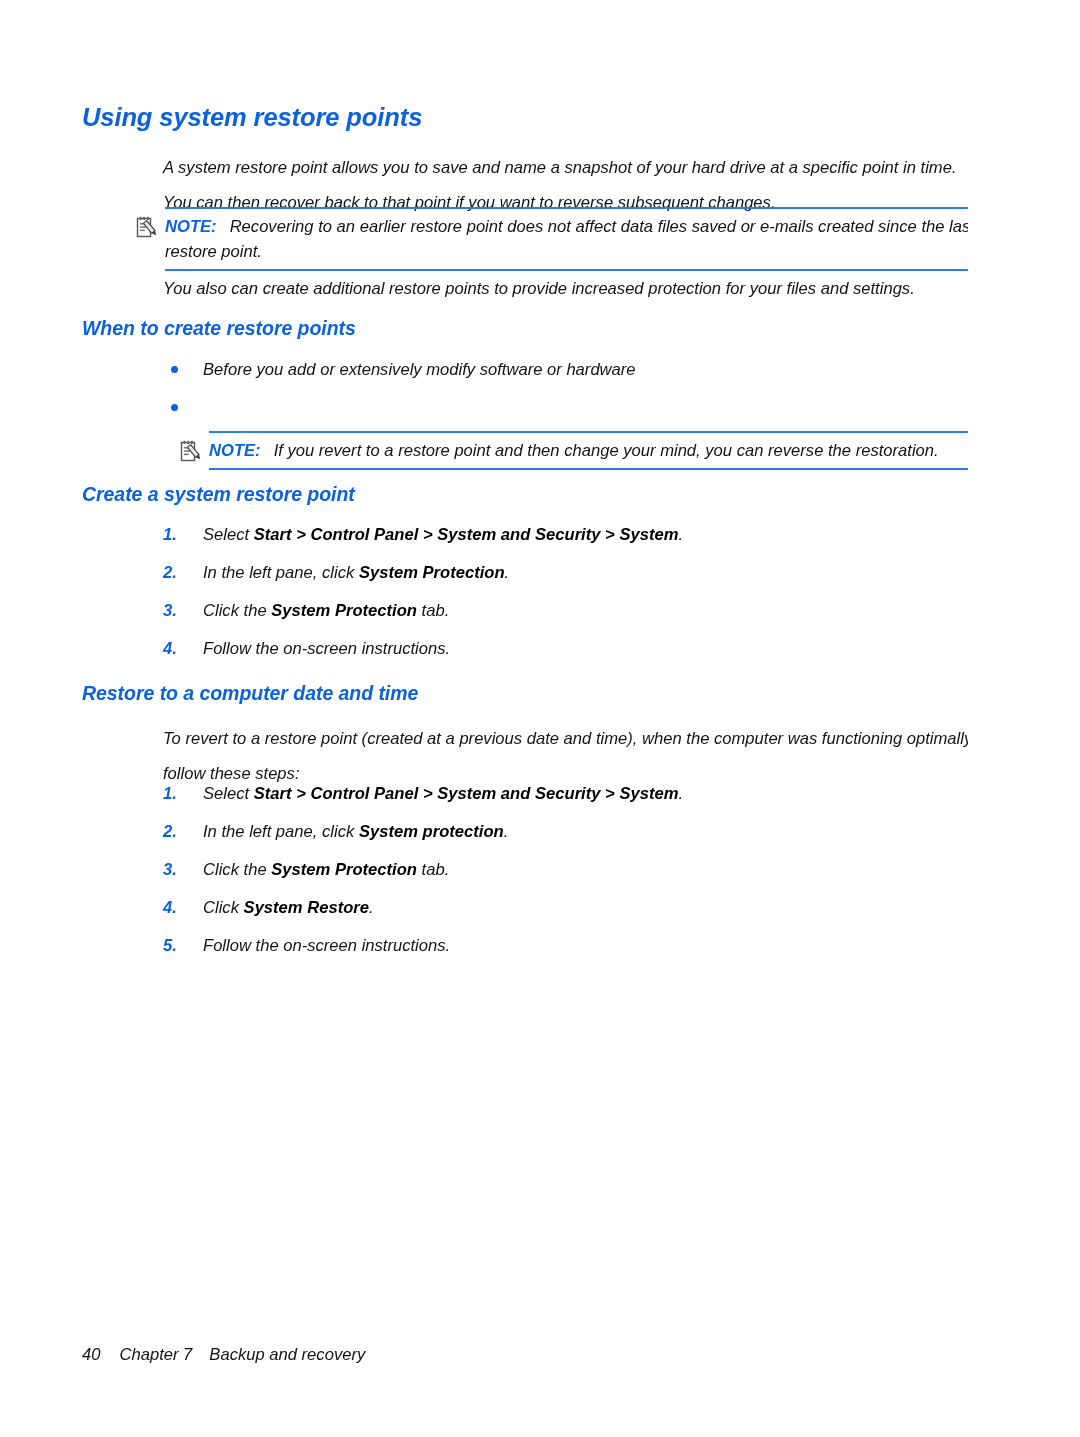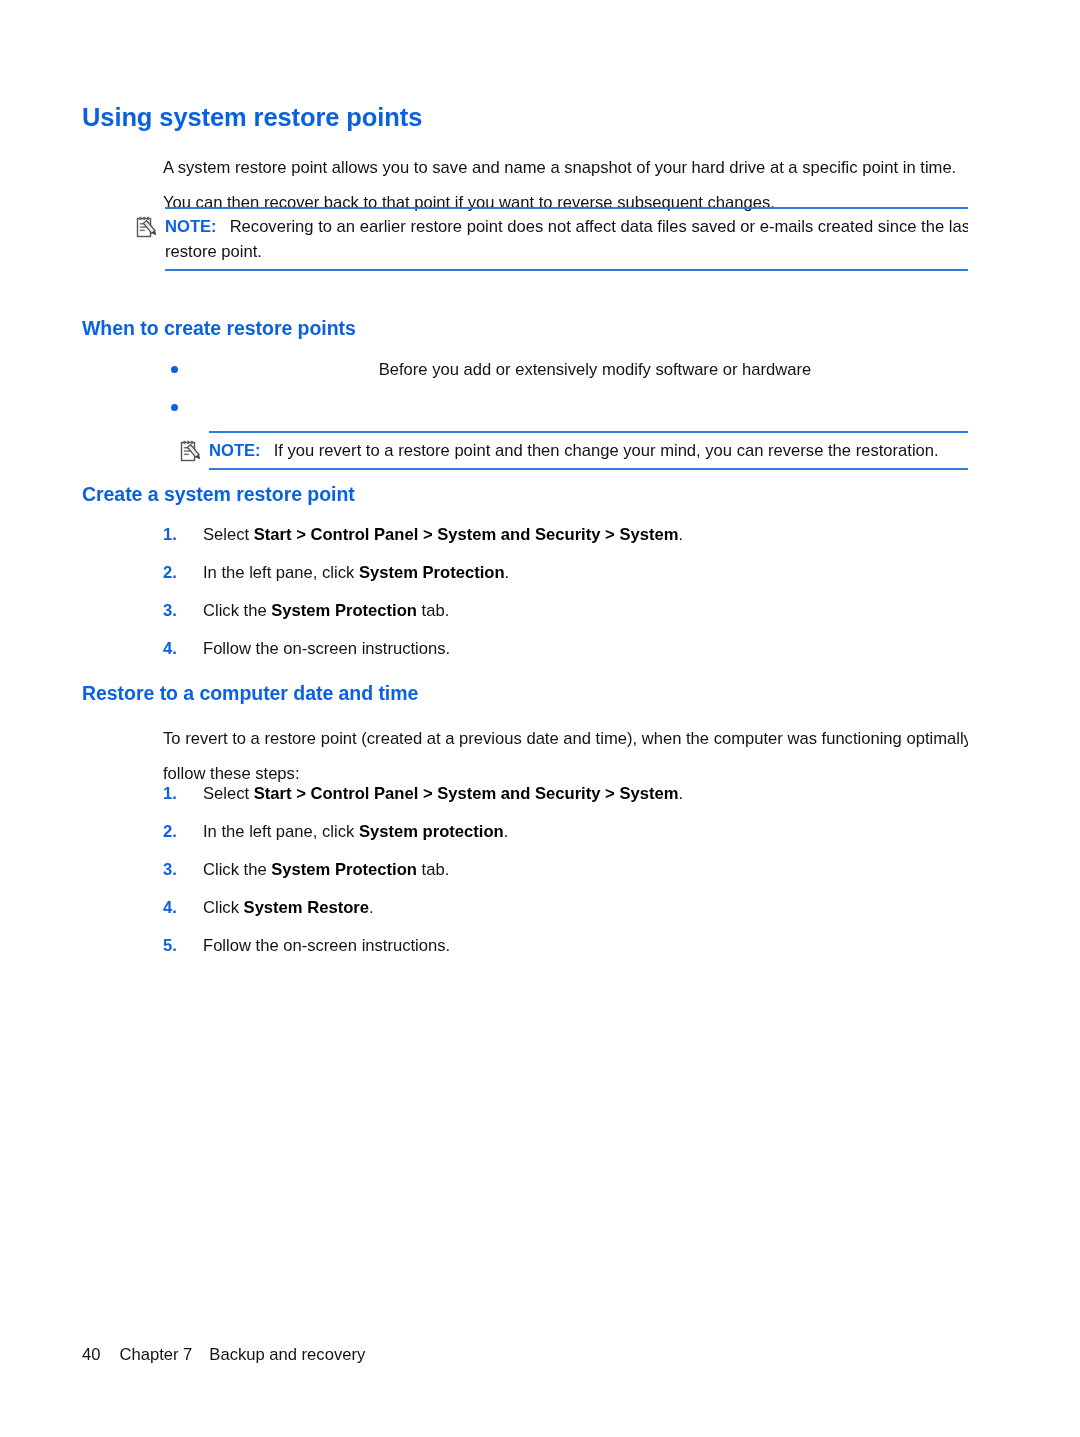--- a/index.html
+++ b/index.html
@@ -13,20 +13,21 @@
     color: #000000;
     -webkit-font-smoothing: antialiased;
   }
   .page {
     position: relative;
     width: 968px;
     height: 1437px;
     background: #ffffff;
     overflow: hidden;
     box-sizing: border-box;
+    font-style: italic;
   }
 
   
   .h1 {
     position: absolute;
     left: 82px;
     top: 103px;
     font-size: 25.5px;
     font-weight: bold;
     color: #0a62e0;
@@ -95,21 +96,21 @@
   }
   #note-1 { top: 207px; }
   #note-2 { top: 431px; margin-left: 44px; }
 
   
   .bullets {
     position: absolute;
     left: 163px;
     width: 824px;
   }
-  #bullets-when { top: 357px; text-align: center; }
+  #bullets-when { top: 357px; }
   .bullet-row {
     position: relative;
     padding-left: 40px;
     min-height: 38px;
     font-size: 16.6px;
     line-height: 25px;
     color: #131313;
   }
   .bullet-dot {
     position: absolute;
@@ -185,20 +186,21 @@
           <polygon points="12.2,16.5 16.4,16.5 14.3,21" fill="#3b3b3b"></polygon>
         </g>
       </svg>
     </span>
     <div class="note-body">
       <span class="note-label">NOTE:</span><span>Recovering to an earlier restore point does not affect data files saved or e-mails created since the last restore point.</span>
     </div>
     <div class="note-rule bot"></div>
   </div>
 
+  <div class="para" id="para-also">You also can create additional restore points to provide increased protection for your files and settings.</div>
 
   <div class="h2" id="h2-when">When to create restore points</div>
 
   <div class="bullets" id="bullets-when">
     <div class="bullet-row">
       <span class="bullet-dot"></span>
       <span>Before you add or extensively modify software or hardware</span>
     </div>
     <div class="bullet-row">
       <span class="bullet-dot"></span>

